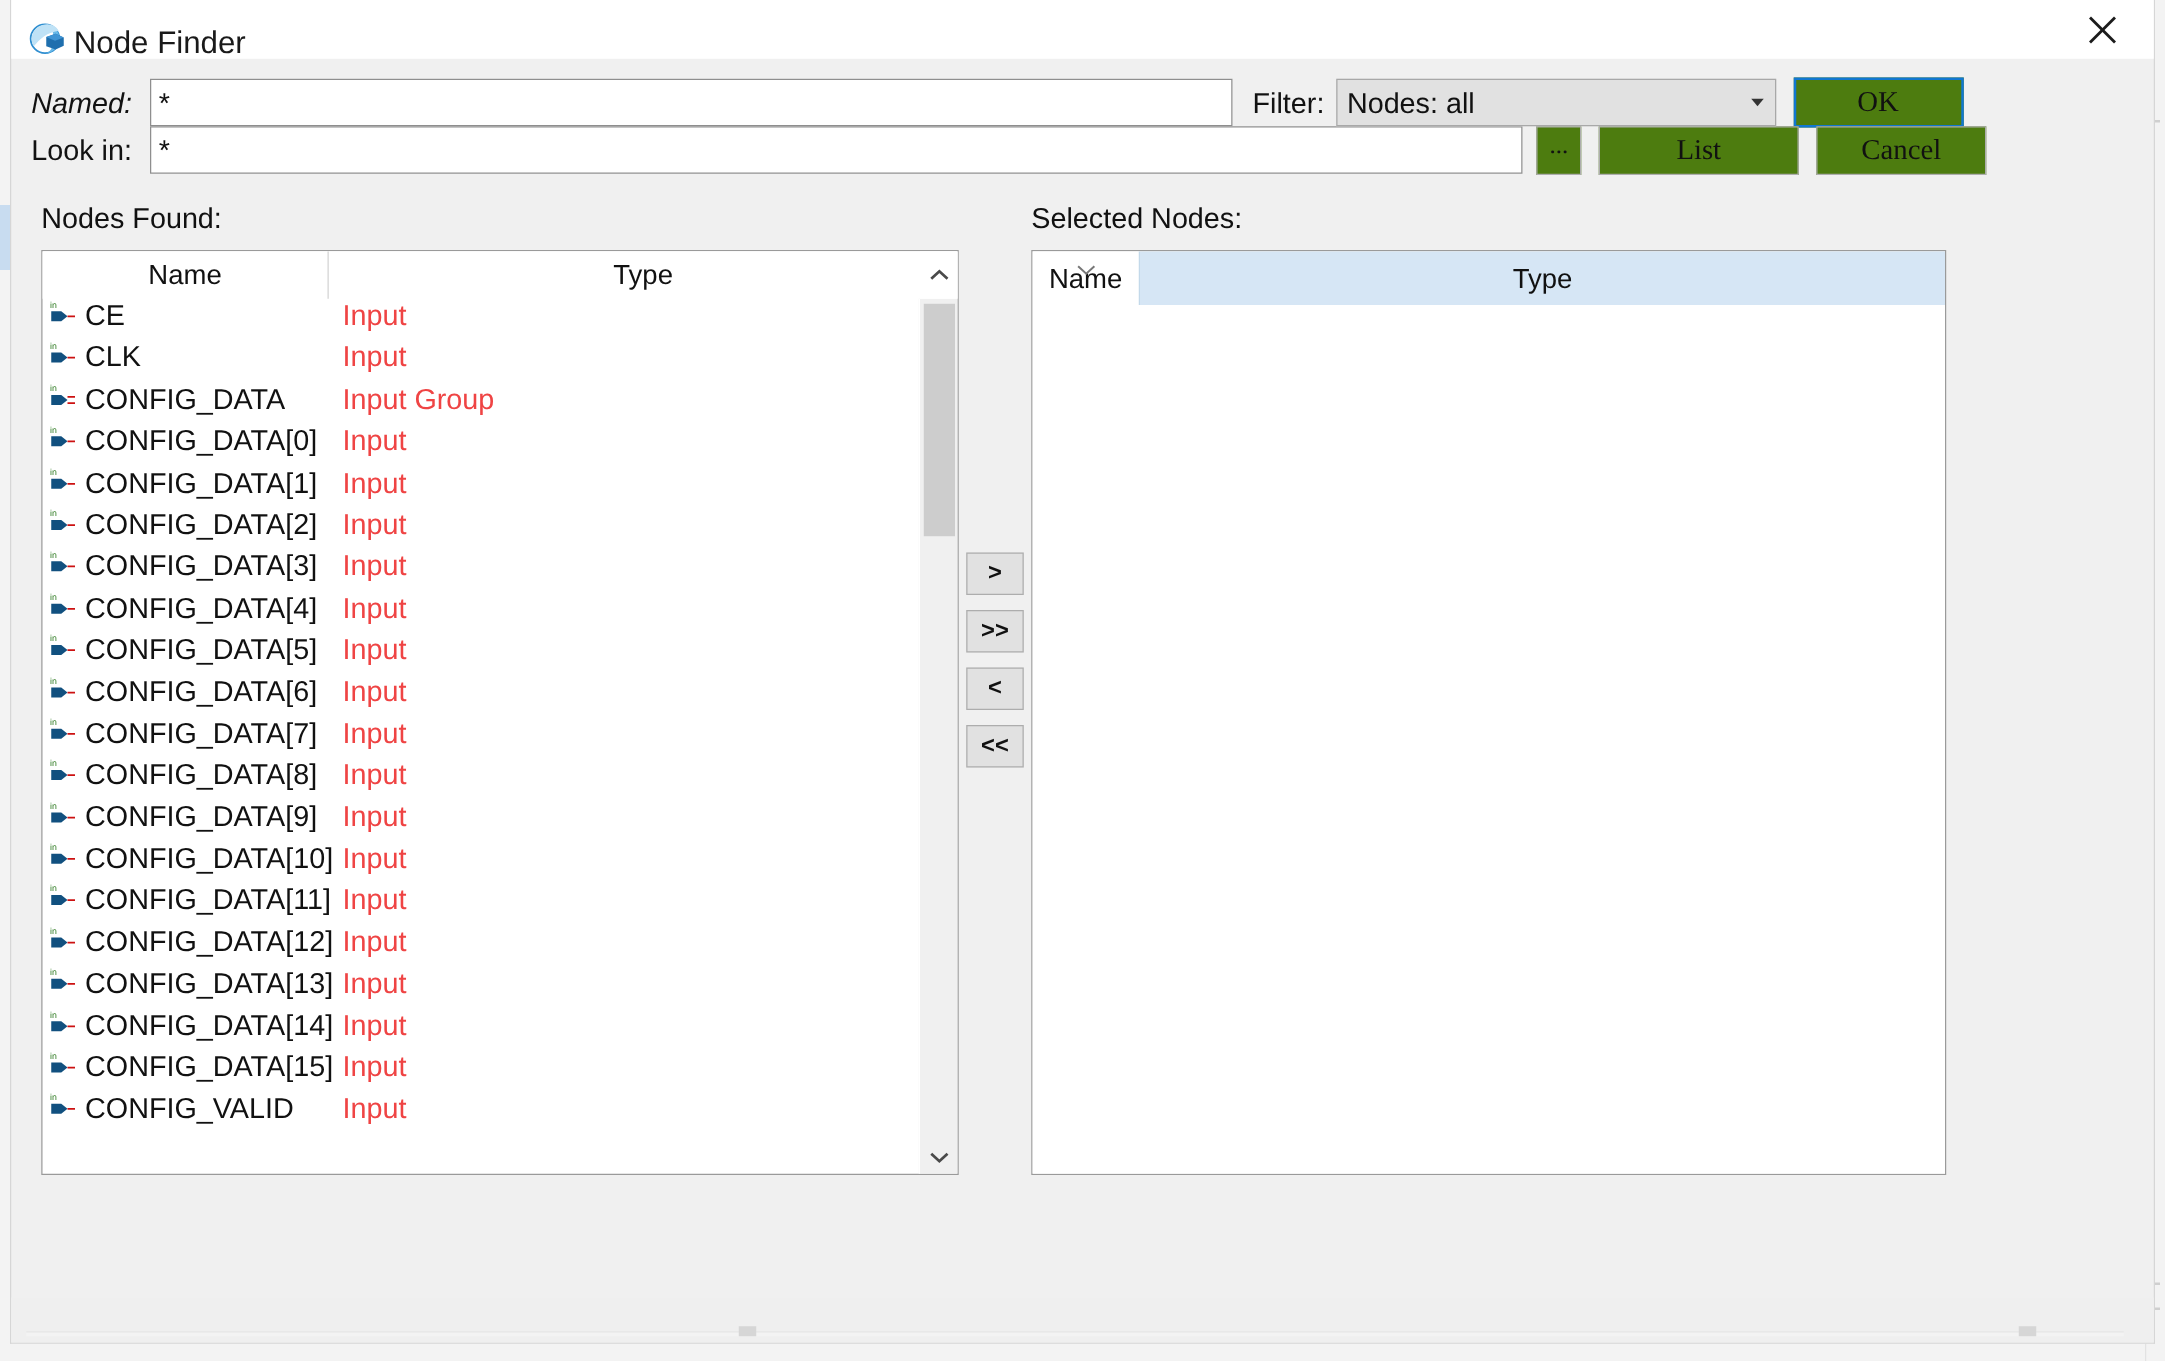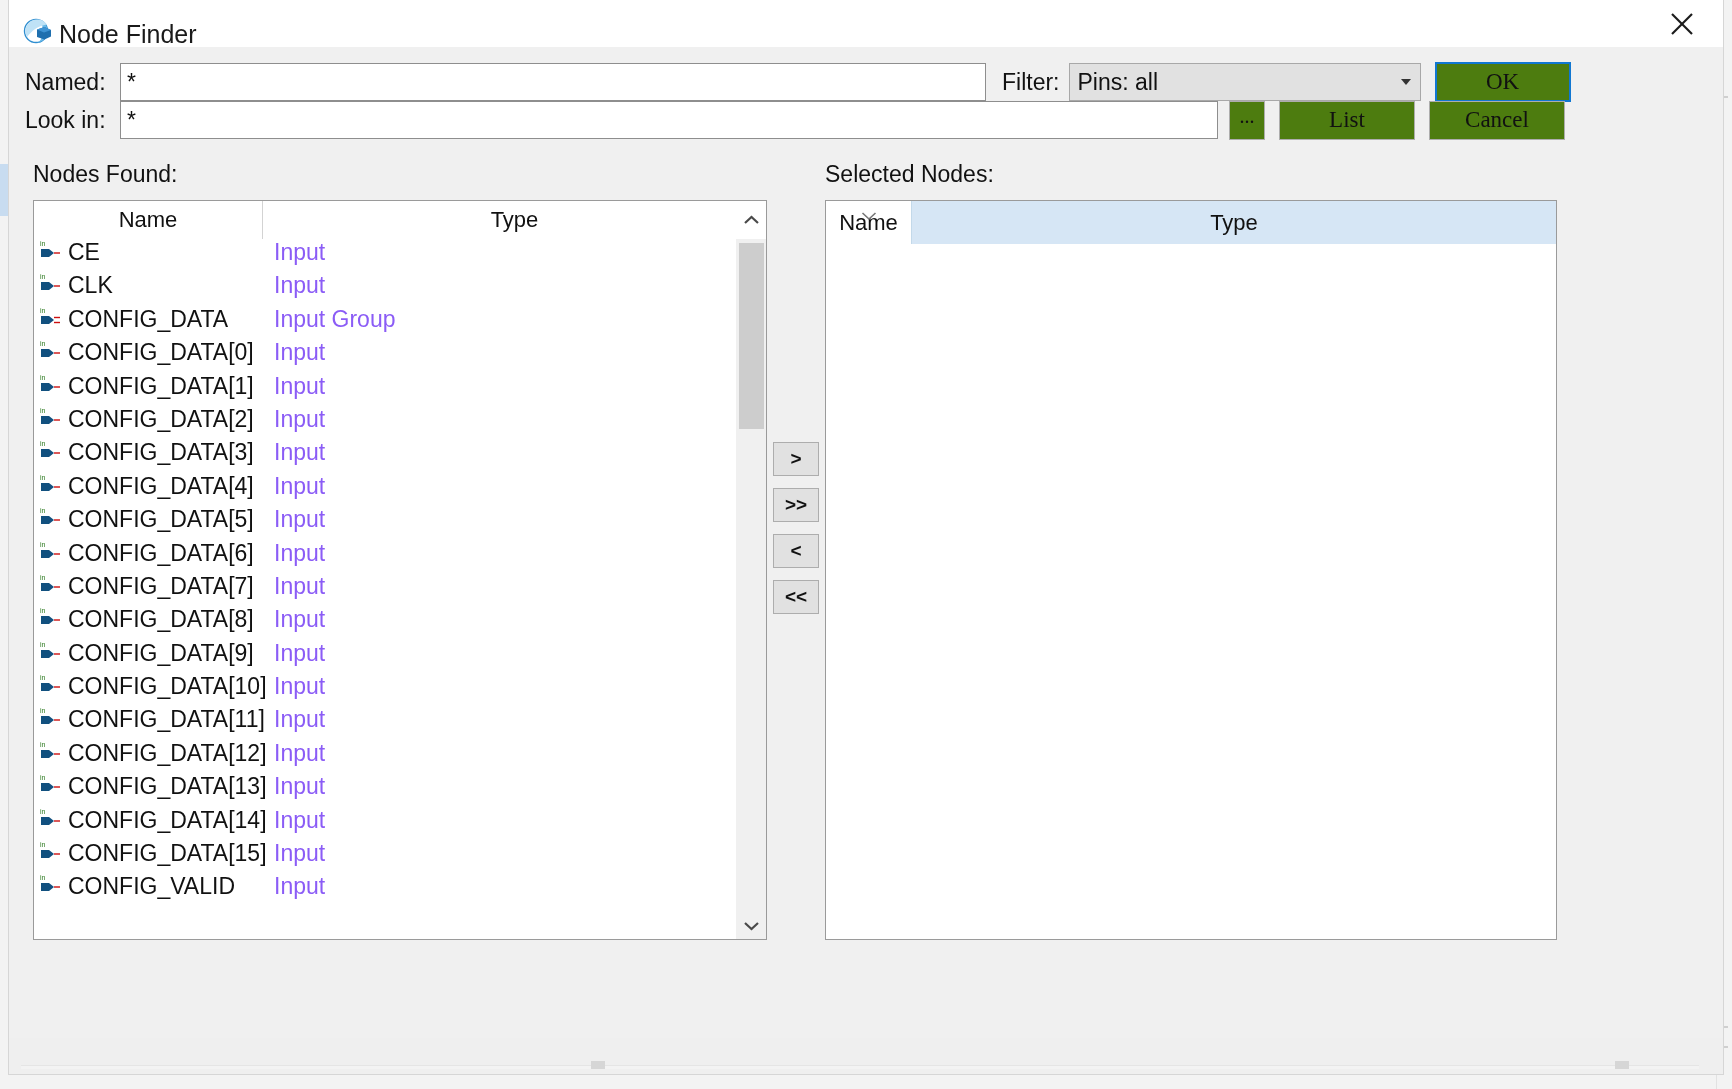--- a/index.html
+++ b/index.html
@@ -77,21 +77,21 @@
 
   
   .form-row { display: flex; align-items: center; }
   #row-named { margin-top: 16px; height: 38px; }
   #row-lookin { margin-top: 0; height: 38px; }
 
   .field-label {
     font-size: 23px; color: #121212;
     white-space: nowrap;
   }
-  #lbl-named { width: 95px; }
+  #lbl-named { width: 95px; font-style: italic; }
   #lbl-lookin { width: 95px; }
 
   .text-input {
     height: 38px;
     border: 1px solid #8e8e8e;
     background: #ffffff;
     font-size: 23px;
     color: #111;
     padding: 0 6px;
     font-family: "Liberation Sans", sans-serif;
@@ -131,21 +131,21 @@
     display: flex; align-items: center; justify-content: center;
     cursor: pointer;
     font-family: Liberation Serif, serif;
   }
   #ok-btn {
     width: 136px; height: 40px;
     margin-left: 14px;
     border: 2px solid #1177d1;
   }
   #dots-btn { width: 36px; height: 39px; margin-left: 11px; font-size: 20px; padding-bottom: 8px; }
-  #list-btn { width: 136px; height: 39px; margin-left: 14px; }
+  #list-btn { width: 160px; height: 39px; margin-left: 14px; }
   #cancel-btn { width: 136px; height: 39px; margin-left: 14px; }
 
   
   #captions { position: relative; height: 30px; margin-top: 22px; }
   .caption {
     position: absolute; top: 0;
     font-size: 23px; color: #111;
   }
   #cap-found { left: 8px; }
   #cap-selected { left: 800px; }
@@ -192,21 +192,21 @@
     padding-left: 4px;
     cursor: default;
   }
   .node-icon { width: 26px; flex: 0 0 26px; height: 22px; margin-right: 4px; }
   .node-name {
     width: 206px;
     font-size: 23px; color: #111;
     white-space: nowrap;
   }
   .node-type {
-    font-size: 23px; color: #8b5cf6;
+    font-size: 23px; color: #ef4444;
     white-space: nowrap;
   }
 
   
   #found-scroll {
     position: absolute; right: 0; top: 38px; width: 31px; bottom: 0;
     background: #f0f0f0;
     border-left: 1px solid #ffffff;
   }
   .sb-arrow {
@@ -309,21 +309,21 @@
     </span>
   </div>
 
   <div id="dlg-body">
 
     <div class="form-row" id="row-named">
       <span class="field-label" id="lbl-named">Named:</span>
       <input class="text-input" id="inp-named" type="text" value="*" style="">
       <span id="lbl-filter">Filter:</span>
       <div id="filter-select">
-        <span id="filter-value">Pins: all</span>
+        <span id="filter-value">Nodes: all</span>
         <span id="filter-arrow"></span>
       </div>
       <div class="push-btn" id="ok-btn">OK</div>
     </div>
 
     <div class="form-row" id="row-lookin">
       <span class="field-label" id="lbl-lookin">Look in:</span>
       <input class="text-input" id="inp-lookin" type="text" value="*" style="">
       <div class="push-btn" id="dots-btn">...</div>
       <div class="push-btn" id="list-btn">List</div>

